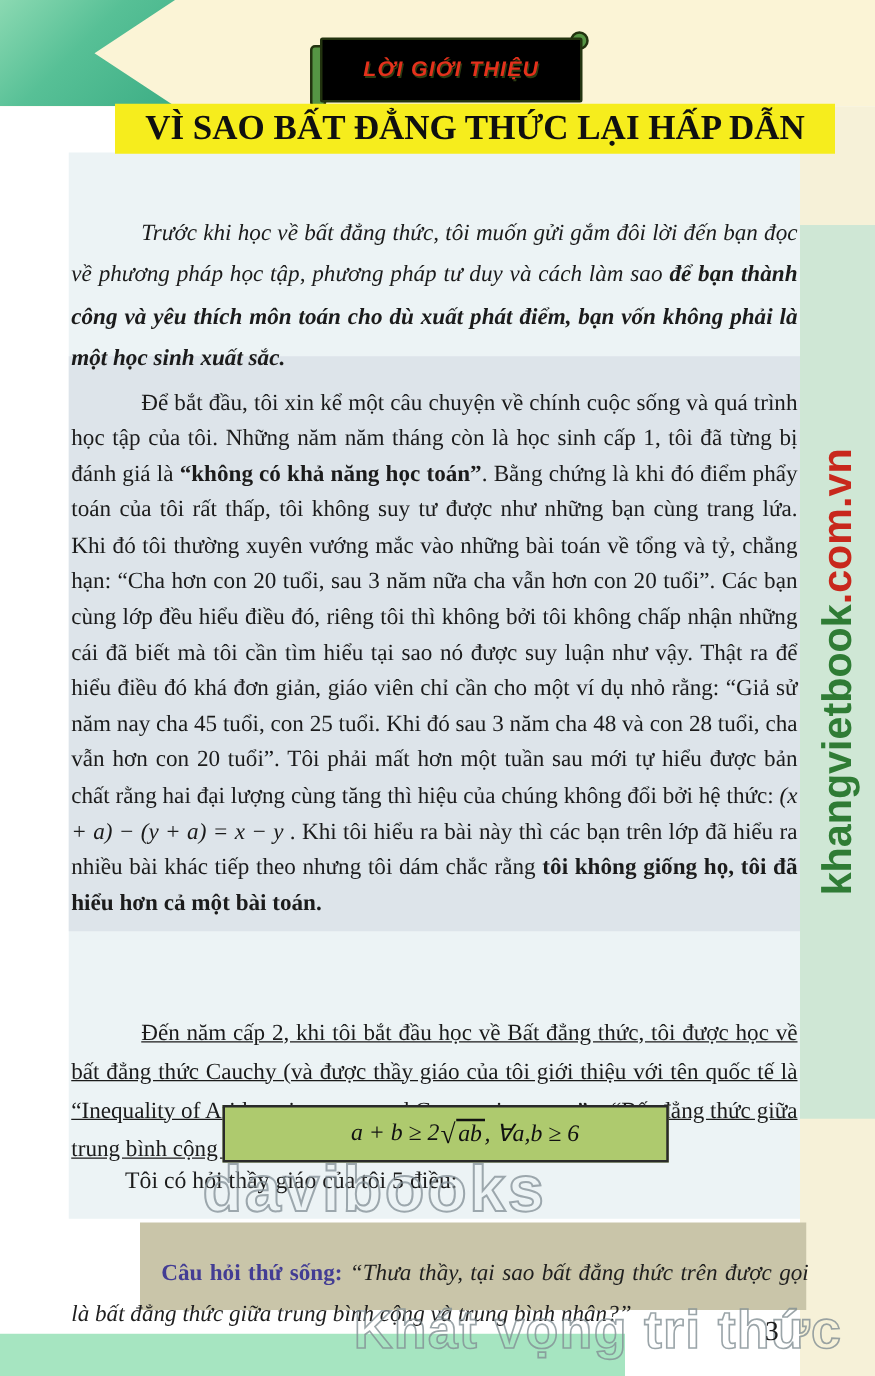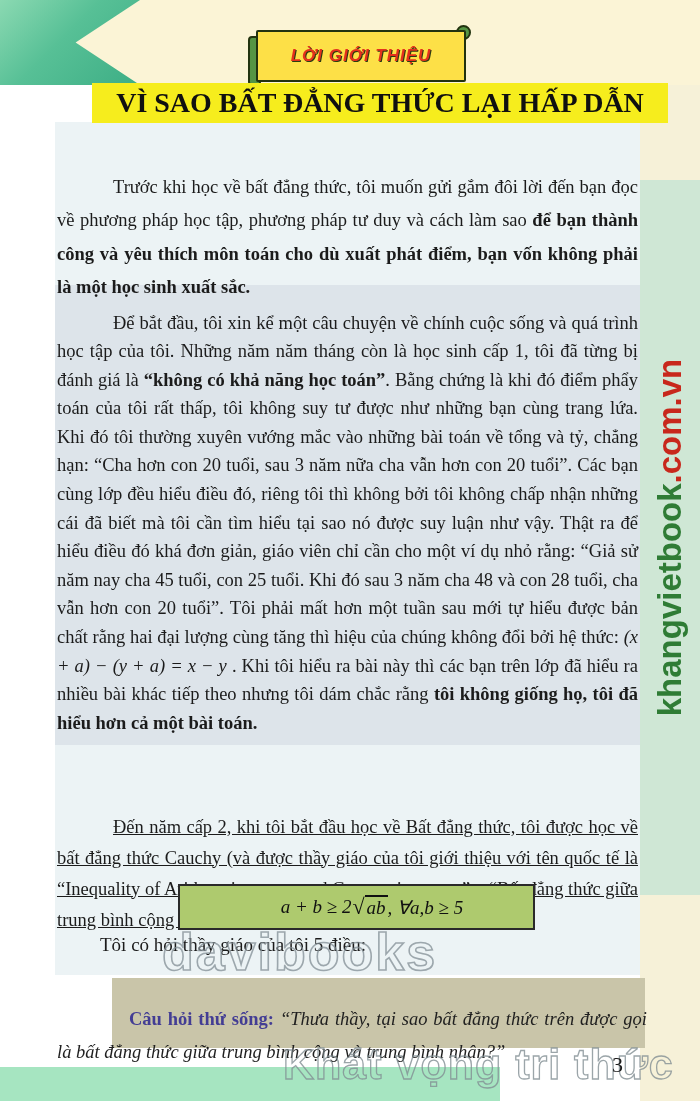--- a/index.html
+++ b/index.html
@@ -12,37 +12,37 @@
         background:linear-gradient(135deg,#8bd9b2 0%,#57c096 45%,#3dae85 100%);
         clip-path:polygon(0% 0%,100% 0%,54% 50%,100% 100%,0% 100%);}
   .right-cream{position:absolute;left:640px;top:85px;width:60px;height:1016px;background:#f6f1d8;}
   .mint-strip{position:absolute;left:640px;top:180px;width:60px;height:715px;background:#cfe7d5;}
   .content-bg{position:absolute;left:55px;top:122px;width:585px;height:853px;background:#ecf3f5;}
   .para2-highlight{position:absolute;left:55px;top:285px;width:585px;height:460px;background:#dde4ea;}
   .bottom-mint{position:absolute;left:0;top:1067px;width:500px;height:34px;background:#a6e5c1;}
   .question-band{position:absolute;left:112px;top:978px;width:533px;height:70px;background:#c9c5a9;}
 
   
-  .banner{position:absolute;left:256px;top:30px;width:206px;height:48px;background:#fde047;
+  .banner{position:absolute;left:256px;top:30px;width:206px;height:48px;background:#000000;
         border:2px solid #22330f;border-radius:2px;display:flex;align-items:center;justify-content:center;}
   .banner-curl-left{position:absolute;left:248px;top:36px;width:9px;height:46px;background:#559544;
         border:2px solid #22330f;border-radius:4px;}
   .banner-curl-right{position:absolute;left:456px;top:25px;width:11px;height:11px;background:#559544;
         border:2px solid #22330f;border-radius:50%;}
   .banner-label{font-family:"Liberation Sans",sans-serif;font-weight:bold;font-style:italic;
         font-size:17px;color:#e4311c;letter-spacing:1px;text-shadow:1px 1px 0 #2c3b12;}
 
   
   .title-band{position:absolute;left:92px;top:83px;width:576px;height:40px;background:#f6ed1d;
         display:flex;align-items:center;justify-content:center;}
   .title-text{font-size:28px;font-weight:bold;color:#101010;white-space:nowrap;}
 
   
   .para{position:absolute;left:57px;width:581px;text-align:justify;font-size:18.5px;}
-  .p1{top:152px;line-height:33.5px;text-indent:56px;}
+  .p1{top:152px;line-height:33.5px;text-indent:56px;font-style:italic;}
   .p2{top:290px;line-height:28.6px;text-indent:56px;font-family:Liberation Serif, serif;}
   .p3{top:793px;line-height:31px;text-indent:56px;text-decoration:underline;}
   .bold{font-weight:bold;}
   .inline-math{font-style:italic;}
 
   
   .formula-box{position:absolute;left:178px;top:884px;width:322px;height:42px;background:#aeca6e;
         border:2px solid #2a2a2a;display:flex;align-items:center;justify-content:center;
         font-size:19px;font-style:italic;color:#111;padding-left:31px;}
   .radicand{border-top:2px solid #111;padding:0 2px;}
@@ -96,21 +96,21 @@
   <p class="para p1"><span>Trước khi học về bất đẳng thức, tôi muốn gửi gắm đôi lời đến bạn đọc về phương pháp học tập, phương pháp tư duy và cách làm sao </span><span class="bold">để bạn thành công và yêu thích môn toán cho dù xuất phát điểm, bạn vốn không phải là một học sinh xuất sắc.</span></p>
 
   <p class="para p2"><span>Để bắt đầu, tôi xin kể một câu chuyện về chính cuộc sống và quá trình học tập của tôi. Những năm năm tháng còn là học sinh cấp 1, tôi đã từng bị đánh giá là </span><span class="bold">“không có khả năng học toán”</span><span>. Bằng chứng là khi đó điểm phẩy toán của tôi rất thấp, tôi không suy tư được như những bạn cùng trang lứa. Khi đó tôi thường xuyên vướng mắc vào những bài toán về tổng và tỷ, chẳng hạn: “Cha hơn con 20 tuổi, sau 3 năm nữa cha vẫn hơn con 20 tuổi”. Các bạn cùng lớp đều hiểu điều đó, riêng tôi thì không bởi tôi không chấp nhận những cái đã biết mà tôi cần tìm hiểu tại sao nó được suy luận như vậy. Thật ra để hiểu điều đó khá đơn giản, giáo viên chỉ cần cho một ví dụ nhỏ rằng: “Giả sử năm nay cha 45 tuổi, con 25 tuổi. Khi đó sau 3 năm cha 48 và con 28 tuổi, cha vẫn hơn con 20 tuổi”. Tôi phải mất hơn một tuần sau mới tự hiểu được bản chất rằng hai đại lượng cùng tăng thì hiệu của chúng không đổi bởi hệ thức: </span><span class="inline-math">(x + a) − (y + a) = x − y</span><span> . Khi tôi hiểu ra bài này thì các bạn trên lớp đã hiểu ra nhiều bài khác tiếp theo nhưng tôi dám chắc rằng </span><span class="bold">tôi không giống họ, tôi đã hiểu hơn cả một bài toán.</span></p>
 
   <p class="para p3"><span>Đến năm cấp 2, khi tôi bắt đầu học về Bất đẳng thức, tôi được học về bất đẳng thức Cauchy (và được thầy giáo của tôi giới thiệu với tên quốc tế là “Inequality of Arithmatic means and Geometric means” – “Bất đẳng thức giữa trung bình cộng và trung bình nhân”) với bất đẳng thức cơ bản:</span></p>
 
   <div class="formula-box">
       <span>a + b ≥ 2</span>
       <span class="sqrt-glyph">√</span>
       <span class="radicand">ab</span>
-      <span>, ∀a,b ≥ 5</span>
+      <span>, ∀a,b ≥ 6</span>
     </div>
 
   <div class="question-intro">Tôi có hỏi thầy giáo của tôi 5 điều:</div>
 
   <div class="question-band"></div>
   <p class="q1"><span class="q1-label">Câu hỏi thứ sống:</span> <span class="q1-quote">“Thưa thầy, tại sao bất đẳng thức trên được gọi là bất đẳng thức giữa trung bình cộng và trung bình nhân?”</span></p>
 
   <div class="wm wm-brand">davibooks</div>
   <div class="wm wm-slogan">Khát vọng tri thức</div>
   <div class="site-wrap">

